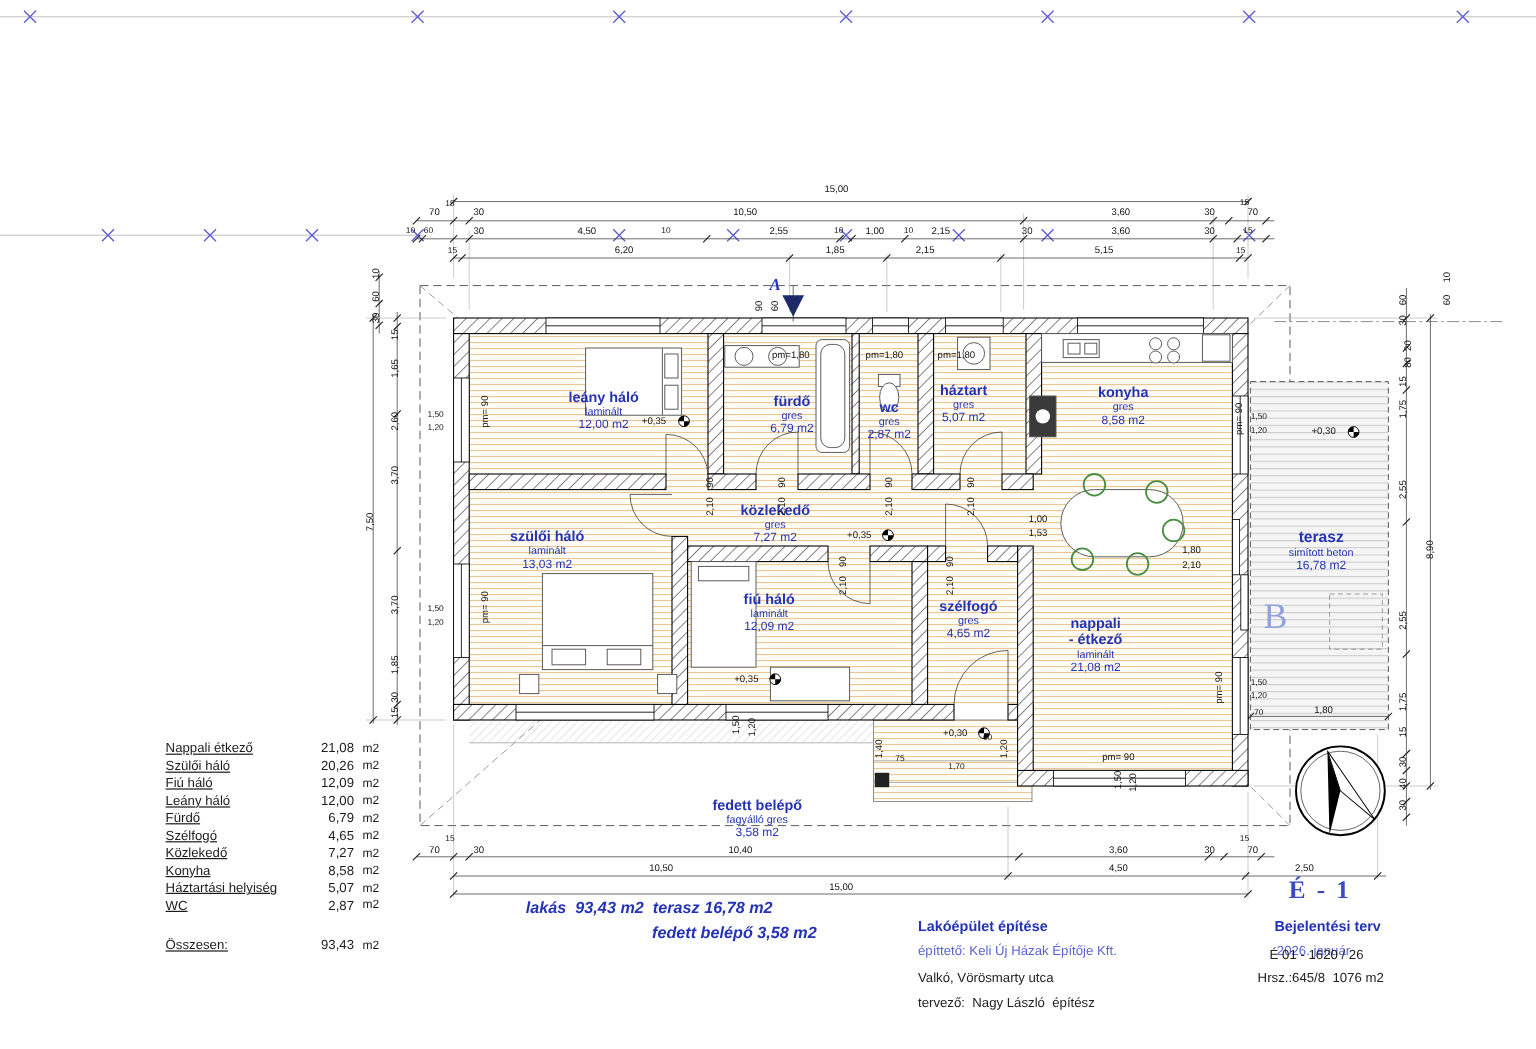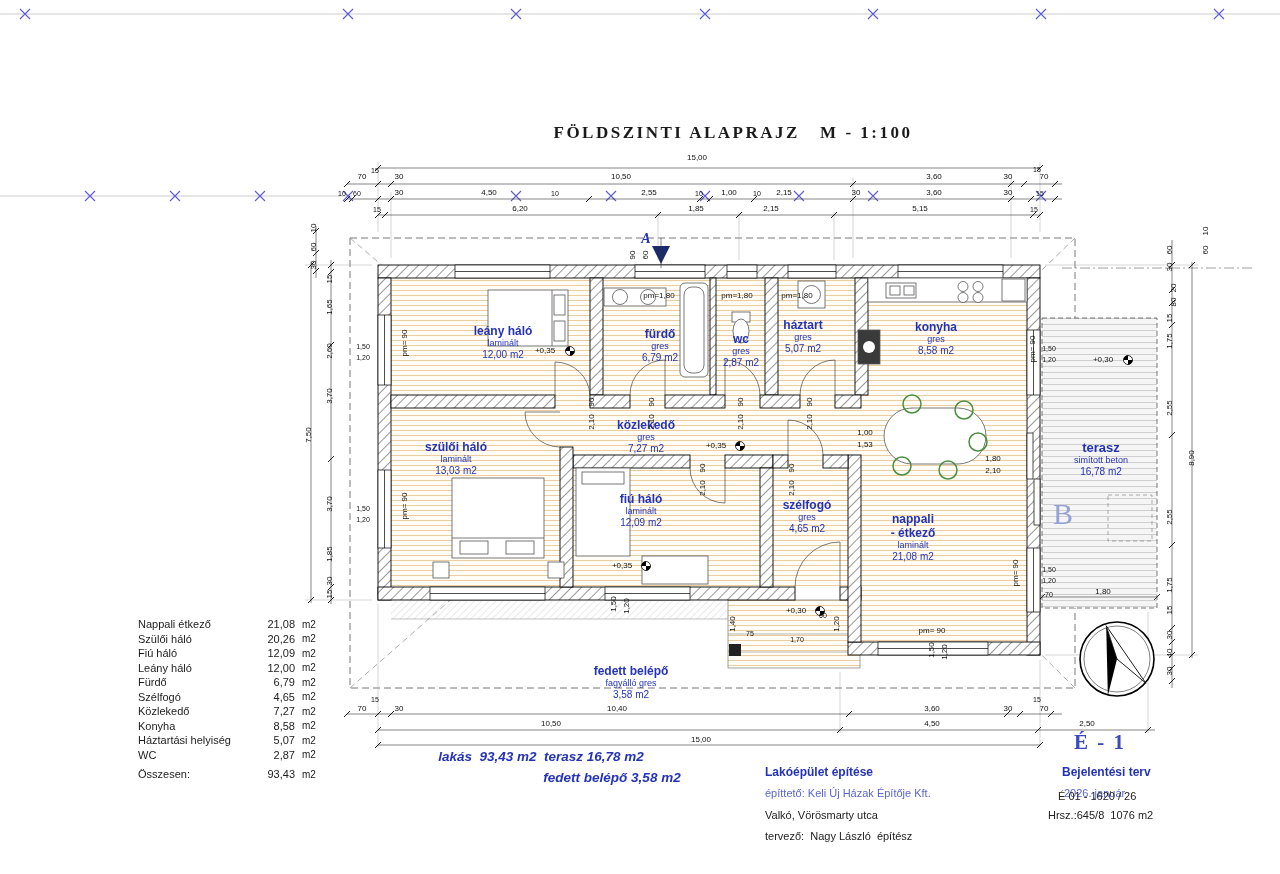--- a/index.html
+++ b/index.html
@@ -12,24 +12,24 @@
   .hc{transform:translate(-50%,-50%);}
   .rv{width:40px;margin-left:-20px;margin-top:-6px;text-align:center;transform:rotate(-90deg);font-size:8px;}
   .title{font-family:"Liberation Serif",serif;font-weight:bold;font-size:17px;letter-spacing:2.5px;color:#1a1a1a;}
   .room{position:absolute;transform:translateX(-50%);text-align:center;color:#2433b6;line-height:1.18;}
   .rname{font-weight:bold;font-size:12px;}
   .rname.big{font-size:13px;}
   .rfin{font-size:9px;}
   .rarea{font-size:10px;}
   .tbl{position:absolute;left:138px;top:617px;width:190px;font-size:11px;color:#1c1c1c;}
   .tbl .row{display:flex;height:14.5px;align-items:center;}
-  .tbl .lab{flex:1;}
+  .tbl .lab{flex:1;text-decoration:underline;}
   .tbl .val{width:44px;text-align:right;}
   .tbl .unit{width:26px;padding-left:7px;font-size:10px;}
-  .tbl .total{margin-top:5px;}
+  .tbl .total{margin-top:19px;}
   .sum{position:absolute;transform:translateX(-50%);font-style:italic;font-weight:bold;
        font-size:13.5px;color:#2433b6;white-space:pre;}
   .tb{position:absolute;font-size:11px;color:#222;white-space:pre;}
   .tb.blue{color:#2433b6;font-weight:bold;font-size:12px;}
   .tb.lblue{color:#5a66cf;}
   .markerA{position:absolute;transform:translate(-50%,-50%);font-family:"Liberation Serif",serif;
            font-weight:bold;font-style:italic;font-size:14px;color:#2433b6;}
   .markerB{position:absolute;transform:translate(-50%,-50%);font-family:"Liberation Serif",serif;
            font-size:30px;color:#93a2d8;}
   .sheetno{position:absolute;transform:translate(-50%,-50%);font-family:"Liberation Serif",serif;
@@ -264,21 +264,20 @@
   <g>
     <circle cx="1117" cy="659" r="37" fill="#fff" stroke="#000" stroke-width="1.6"></circle>
     <circle cx="1117" cy="659" r="33" fill="none" stroke="#000" stroke-width="0.5"></circle>
     <g transform="rotate(-18 1117 659)">
       <path d="M1117,624 L1097,691 L1117,659 Z" fill="#000"></path>
       <path d="M1117,624 L1137,691 L1117,659 Z" fill="#fff" stroke="#000" stroke-width="0.8"></path>
     </g>
   </g>
 </svg>
 
-<div class="t title hc" style="left:733px;top:132px">FÖLDSZINTI ALAPRAJZ   M - 1:100</div>
 
 <div class="room" style="left:503px;top:324px">
   <div class="rname">leány háló</div>
   <div class="rfin">laminált</div>
   <div class="rarea">12,00 m2</div>
 </div>
 <div class="room" style="left:660px;top:327px">
   <div class="rname">fürdő</div>
   <div class="rfin">gres</div>
   <div class="rarea">6,79 m2</div>

